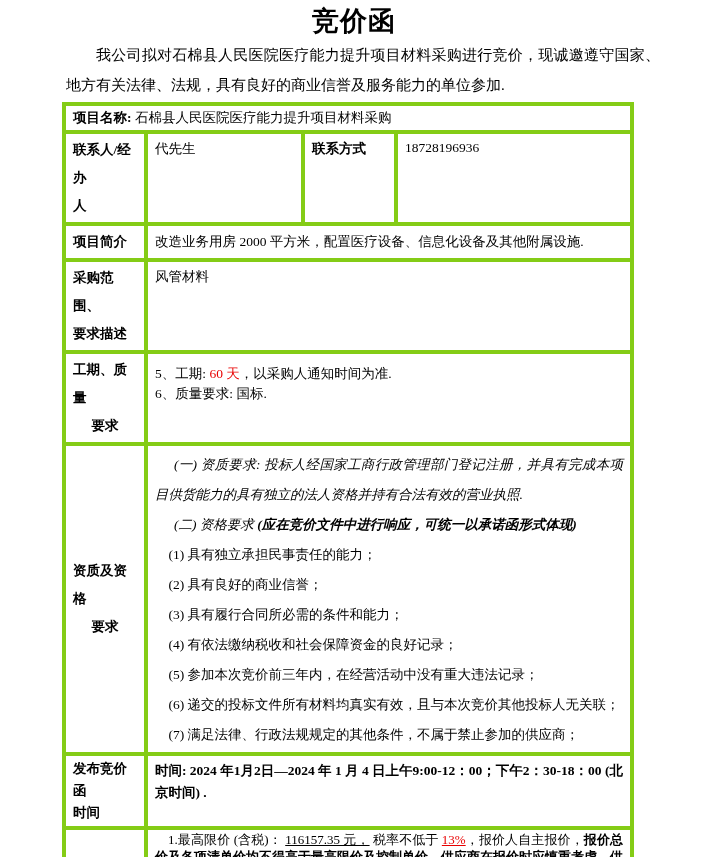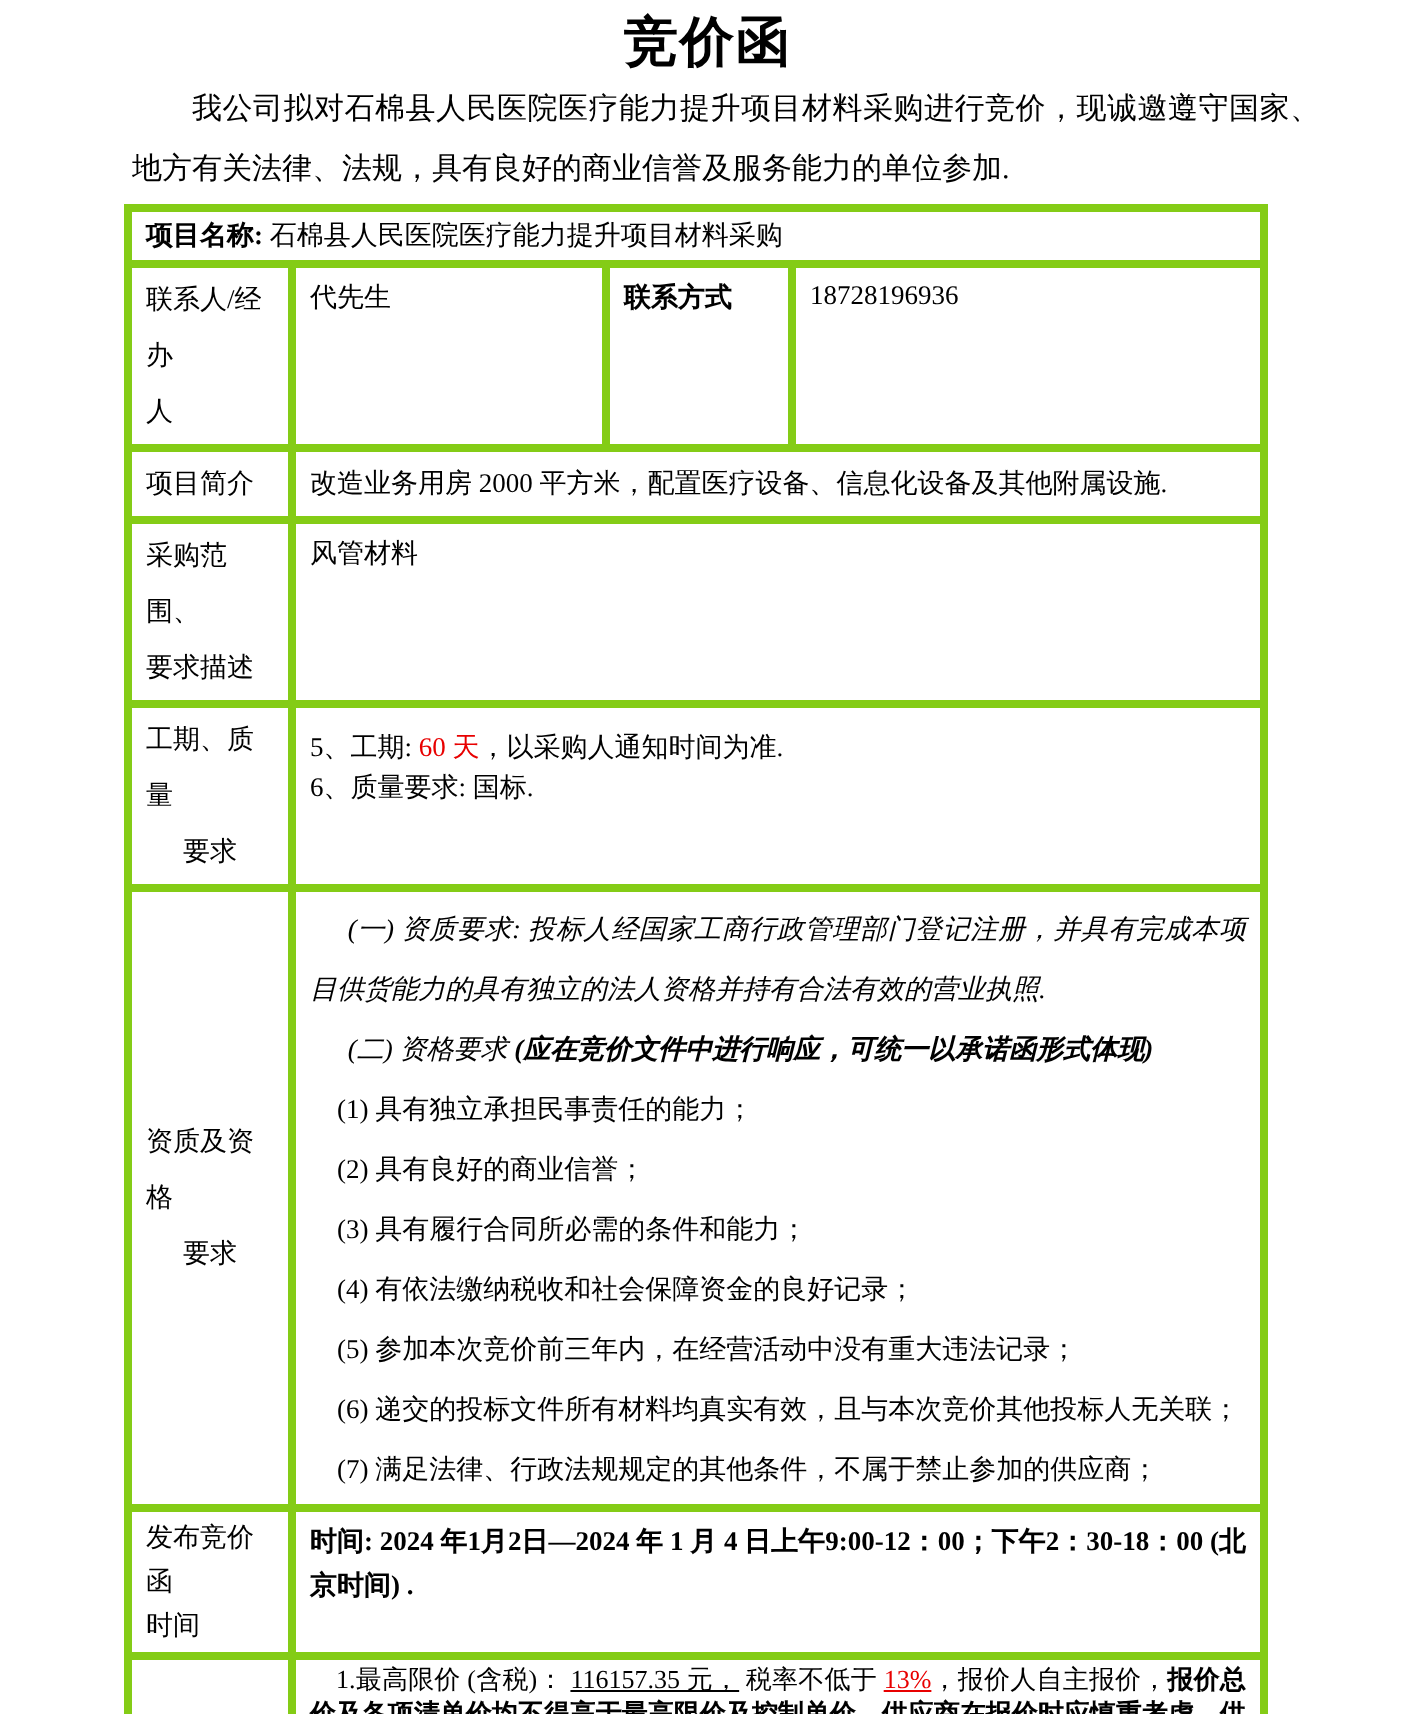--- a/index.html
+++ b/index.html
@@ -25,21 +25,21 @@
   td {
     border:4px solid #84cc16; font-size:13.5px; padding:2px 7px;
     vertical-align:top; overflow:hidden;
   }
   col.c1{width:82px;} col.c2{width:157px;} col.c3{width:93px;} col.c4{width:236px;}
   tr.h28{height:28px;} tr.h32{height:32px;} tr.h60{height:60px;} tr.h35{height:35px;}
   tr.h55{height:55px;} tr.h65{height:65px;} tr.h300{height:300px;} tr.h58{height:58px;} tr.h114{height:114px;}
   .lbl { font-weight:bold; }
   .inline-row td { vertical-align:middle; }
   .label-cell {
-    font-weight:normal; vertical-align:middle; line-height:28px;
+    font-weight:bold; vertical-align:middle; line-height:28px;
   }
   .label-cell .l2c { text-align:center; }
   .label-cell.tight { line-height:22px;margin-top:48px; }
   .top-pad { padding-top:6px; }
   .mid { vertical-align:middle; }
   .sched-cell { line-height:20px; padding-top:10px; }
   .qual-cell { line-height:30px; padding-top:4px; }
   .q-para { margin:0; text-indent:1.4em; text-align:justify;font-style:italic; }
   .q-item { margin:0; padding-left:1em; }
   .pub-cell { font-weight:bold; line-height:22px; padding-top:4px; }

